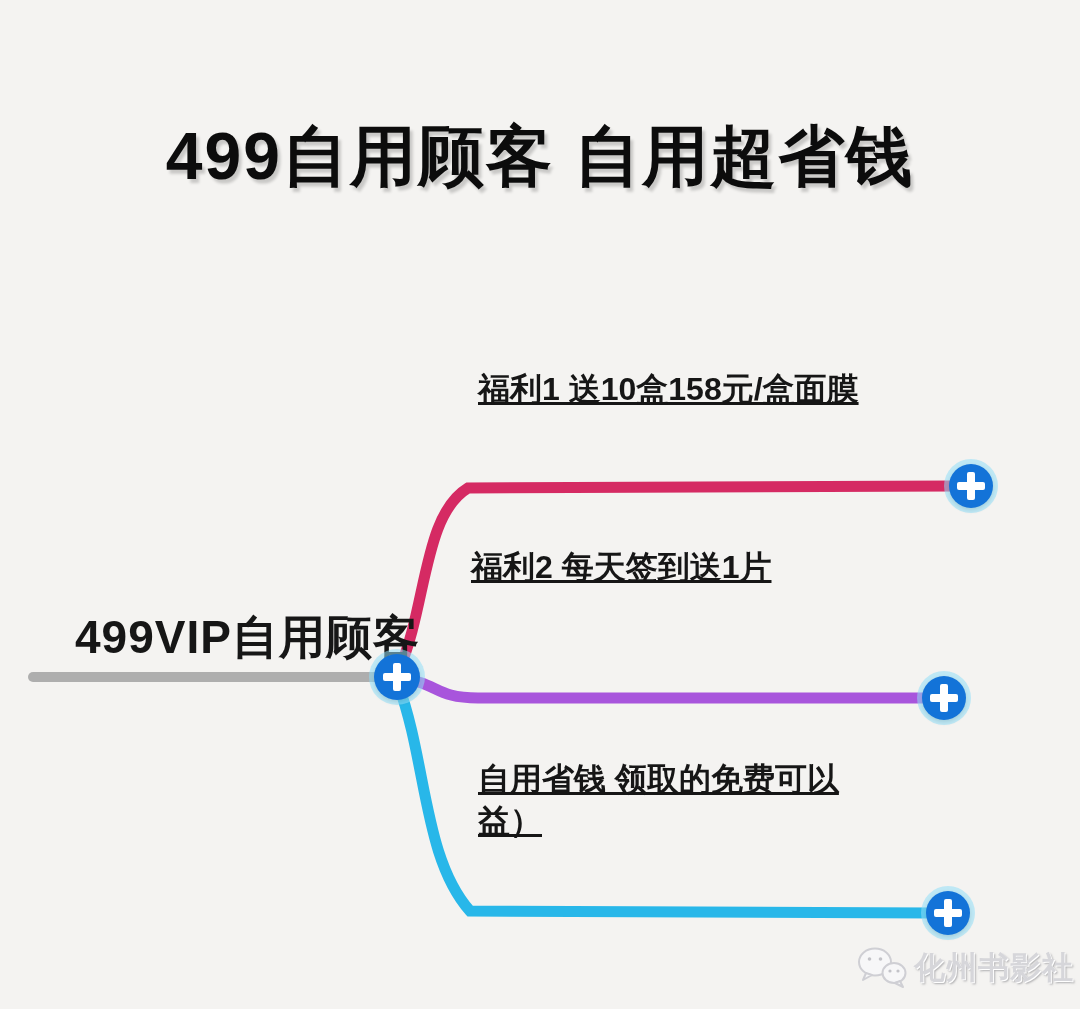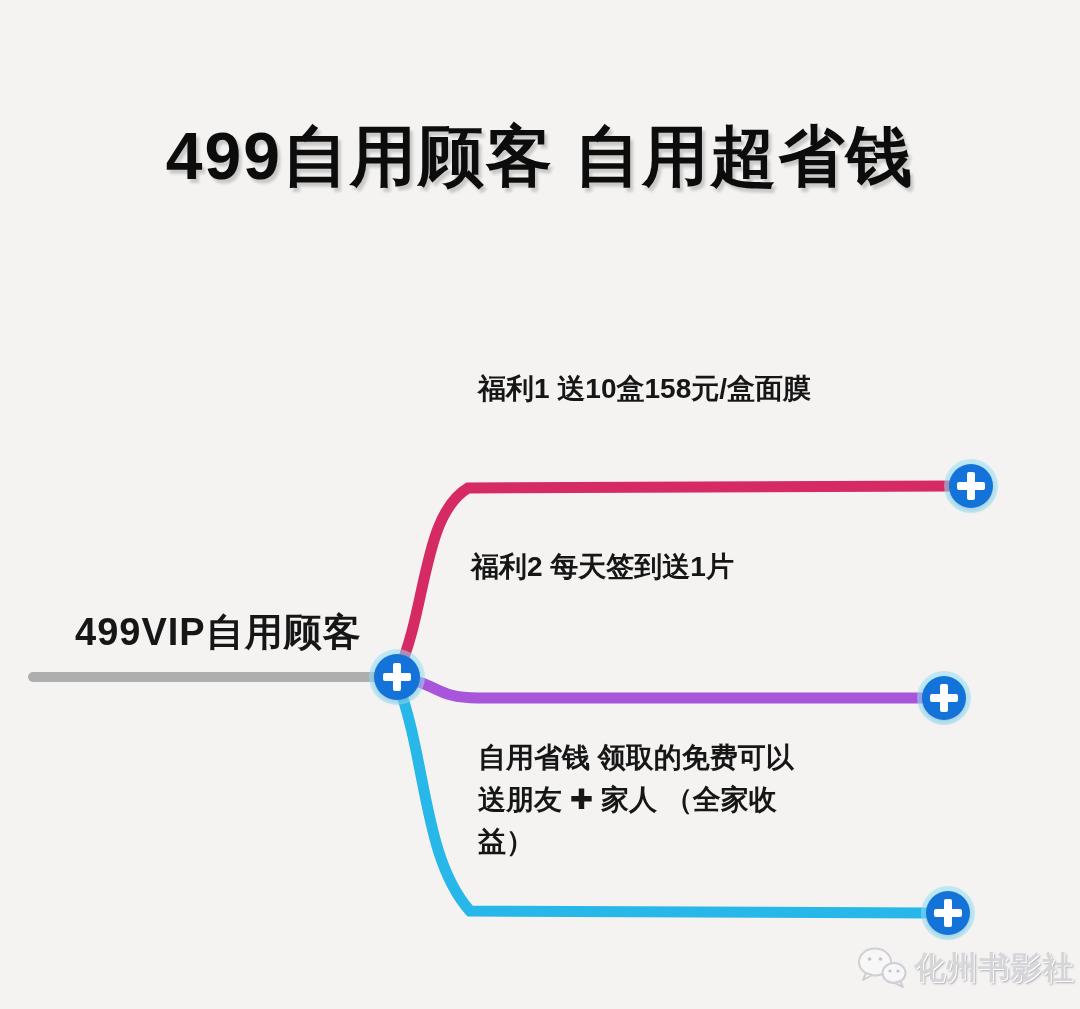--- a/index.html
+++ b/index.html
@@ -19,26 +19,26 @@
     text-shadow:3px 4px 3px rgba(0,0,0,0.18);
     white-space:nowrap;
   }
 
   .map-svg{position:absolute;left:0;top:0;width:1080px;height:1009px;}
 
   .node-label{
     position:absolute;color:#161616;font-weight:700;
     white-space:nowrap;
   }
-  .root-label{left:75px;top:607px;font-size:38px;letter-spacing:1px;}
-  .branch-label{font-size:28px;line-height:42px;}
+  .root-label{left:75px;top:607px;font-size:46px;letter-spacing:1px;}
+  .branch-label{font-size:32px;line-height:42px;text-decoration:underline;}
   .branch-label .ln{white-space:nowrap;}
   .b1{left:478px;top:368px;}
   .b2{left:471px;top:546px;}
-  .b3{left:478px;top:737px;}
+  .b3{left:478px;top:758px;}
 
   .plus-btn{
     position:absolute;width:46px;height:46px;border-radius:50%;
     background:#1373d8;
     box-shadow:0 0 0 5px rgba(146,222,248,0.55), 0 2px 4px rgba(0,0,0,0.25);
   }
   .plus-btn.small{width:44px;height:44px;}
   .plus-btn .bar{position:absolute;background:#ffffff;border-radius:2px;}
   .plus-btn .bar.h{left:9px;top:19px;width:28px;height:8px;}
   .plus-btn .bar.v{left:19px;top:9px;width:8px;height:28px;}
@@ -79,21 +79,20 @@
   <div class="node-label branch-label b1">
     <div class="ln">福利1 送10盒158元/盒面膜</div>
   </div>
 
   <div class="node-label branch-label b2">
     <div class="ln">福利2 每天签到送1片</div>
   </div>
 
   <div class="node-label branch-label b3">
     <div class="ln">自用省钱 领取的免费可以</div>
-    <div class="ln">送朋友 ✚ 家人 （全家收</div>
     <div class="ln">益）</div>
   </div>
 
   <div class="plus-btn junction">
     <span class="bar h"></span>
     <span class="bar v"></span>
   </div>
 
   <div class="plus-btn small p1">
     <span class="bar h"></span>

